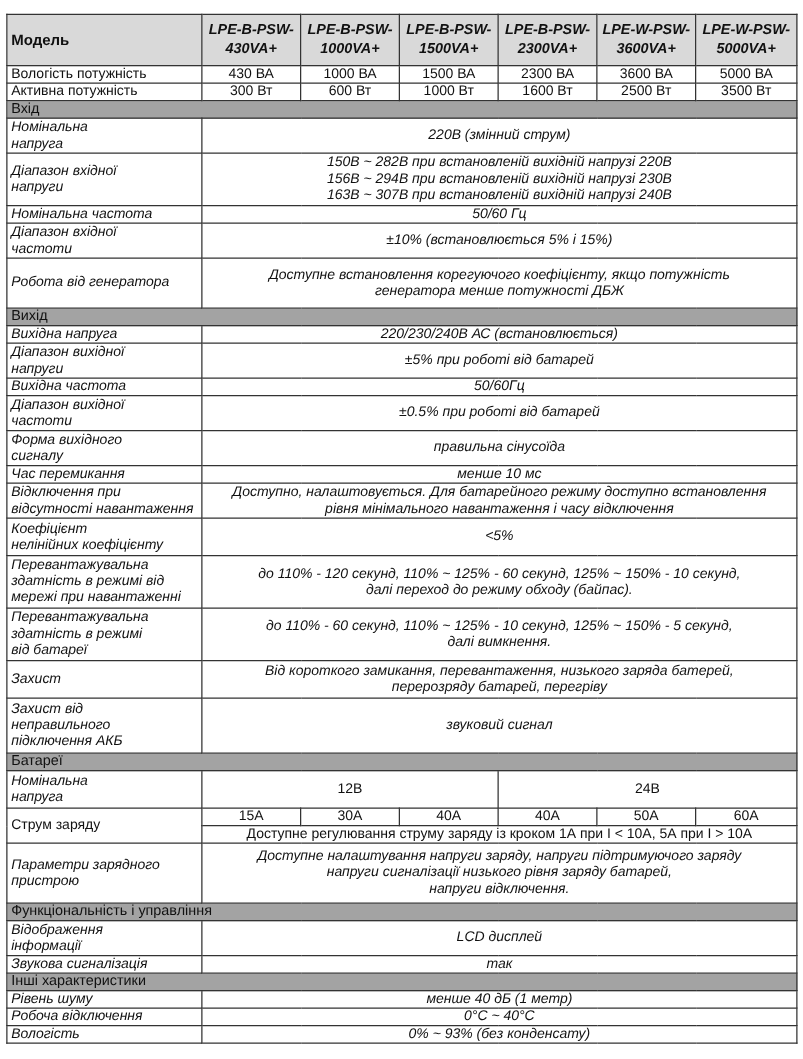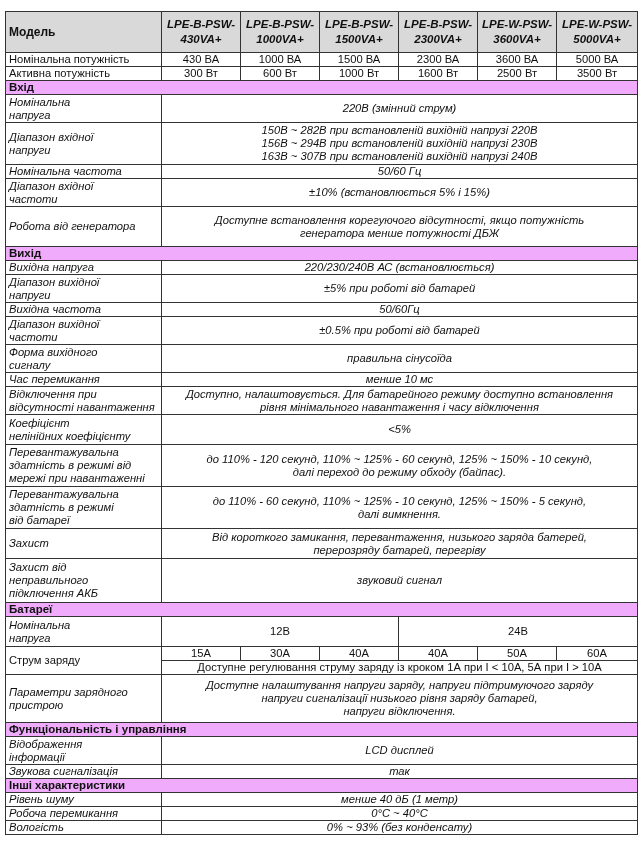--- a/index.html
+++ b/index.html
@@ -3,21 +3,21 @@
 <meta charset="utf-8">
 <style>
   html, body { margin:0; padding:0; background:#ffffff; }
   body { width:642px; height:847px; position:relative; overflow:hidden; font-family:"Liberation Sans", sans-serif; color:#111; }
   table.spec { position:absolute; left:5px; top:11px; border-collapse:collapse; table-layout:fixed; width:632px; font-size:11.2px; line-height:13px; }
   table.spec td { border:1px solid #333; padding:0 3px; vertical-align:middle; }
   td.lbl { text-align:left; }
   td.val { text-align:center; }
   tr.hdr td { background:#d9d9d9; font-weight:bold; text-align:center; height:40px; font-size:11.5px; line-height:15px; }
   tr.hdr td.lbl { text-align:left; font-size:12px; }
-  tr.sec td { background:#f0abfc; font-weight:bold; text-align:left; height:13px; font-size:11.5px; }
+  tr.sec td { background:#a3a3a3; font-weight:normal; text-align:left; height:13px; font-size:11.5px; }
   .ml { white-space:pre-line;font-style:italic; }
 </style>
 </head>
 <body>
 
 <table class="spec">
   <colgroup>
     <col style="width:156px">
       <col style="width:79px">
       <col style="width:79px">
@@ -36,21 +36,21 @@
       <td class="ml">LPE-B-PSW-
 1500VA+</td>
       <td class="ml">LPE-B-PSW-
 2300VA+</td>
       <td class="ml">LPE-W-PSW-
 3600VA+</td>
       <td class="ml">LPE-W-PSW-
 5000VA+</td>
     </tr>
     <tr>
-      <td class="lbl">Номінальна потужність</td>
+      <td class="lbl">Вологість потужність</td>
       <td class="val">430 ВА</td>
       <td class="val">1000 ВА</td>
       <td class="val">1500 ВА</td>
       <td class="val">2300 ВА</td>
       <td class="val">3600 ВА</td>
       <td class="val">5000 ВА</td>
     </tr>
     <tr>
       <td class="lbl">Активна потужність</td>
       <td class="val">300 Вт</td>
@@ -80,21 +80,21 @@
         <td class="lbl ml">Номінальна частота</td>
         <td class="val ml" colspan="6">50/60 Гц</td>
       </tr>
     <tr style="height:28px">
         <td class="lbl ml">Діапазон вхідної
 частоти</td>
         <td class="val ml" colspan="6">±10% (встановлюється 5% і 15%)</td>
       </tr>
     <tr style="height:40px">
         <td class="lbl ml">Робота від генератора</td>
-        <td class="val ml" colspan="6">Доступне встановлення корегуючого відсутності, якщо потужність
+        <td class="val ml" colspan="6">Доступне встановлення корегуючого коефіцієнту, якщо потужність
 генератора менше потужності ДБЖ</td>
       </tr>
 
     <tr class="sec">
         <td colspan="7">Вихід</td>
       </tr>
     <tr>
         <td class="lbl ml">Вихідна напруга</td>
         <td class="val ml" colspan="6">220/230/240В АС (встановлюється)</td>
       </tr>
@@ -201,21 +201,21 @@
       </tr>
 
     <tr class="sec">
         <td colspan="7">Інші характеристики</td>
       </tr>
     <tr>
         <td class="lbl ml">Рівень шуму</td>
         <td class="val ml" colspan="6">менше 40 дБ (1 метр)</td>
       </tr>
     <tr>
-        <td class="lbl ml">Робоча перемикання</td>
+        <td class="lbl ml">Робоча відключення</td>
         <td class="val ml" colspan="6">0°C ~ 40°C</td>
       </tr>
     <tr>
         <td class="lbl ml">Вологість</td>
         <td class="val ml" colspan="6">0% ~ 93% (без конденсату)</td>
       </tr>
   </tbody>
 </table>
 
 </body></html>

